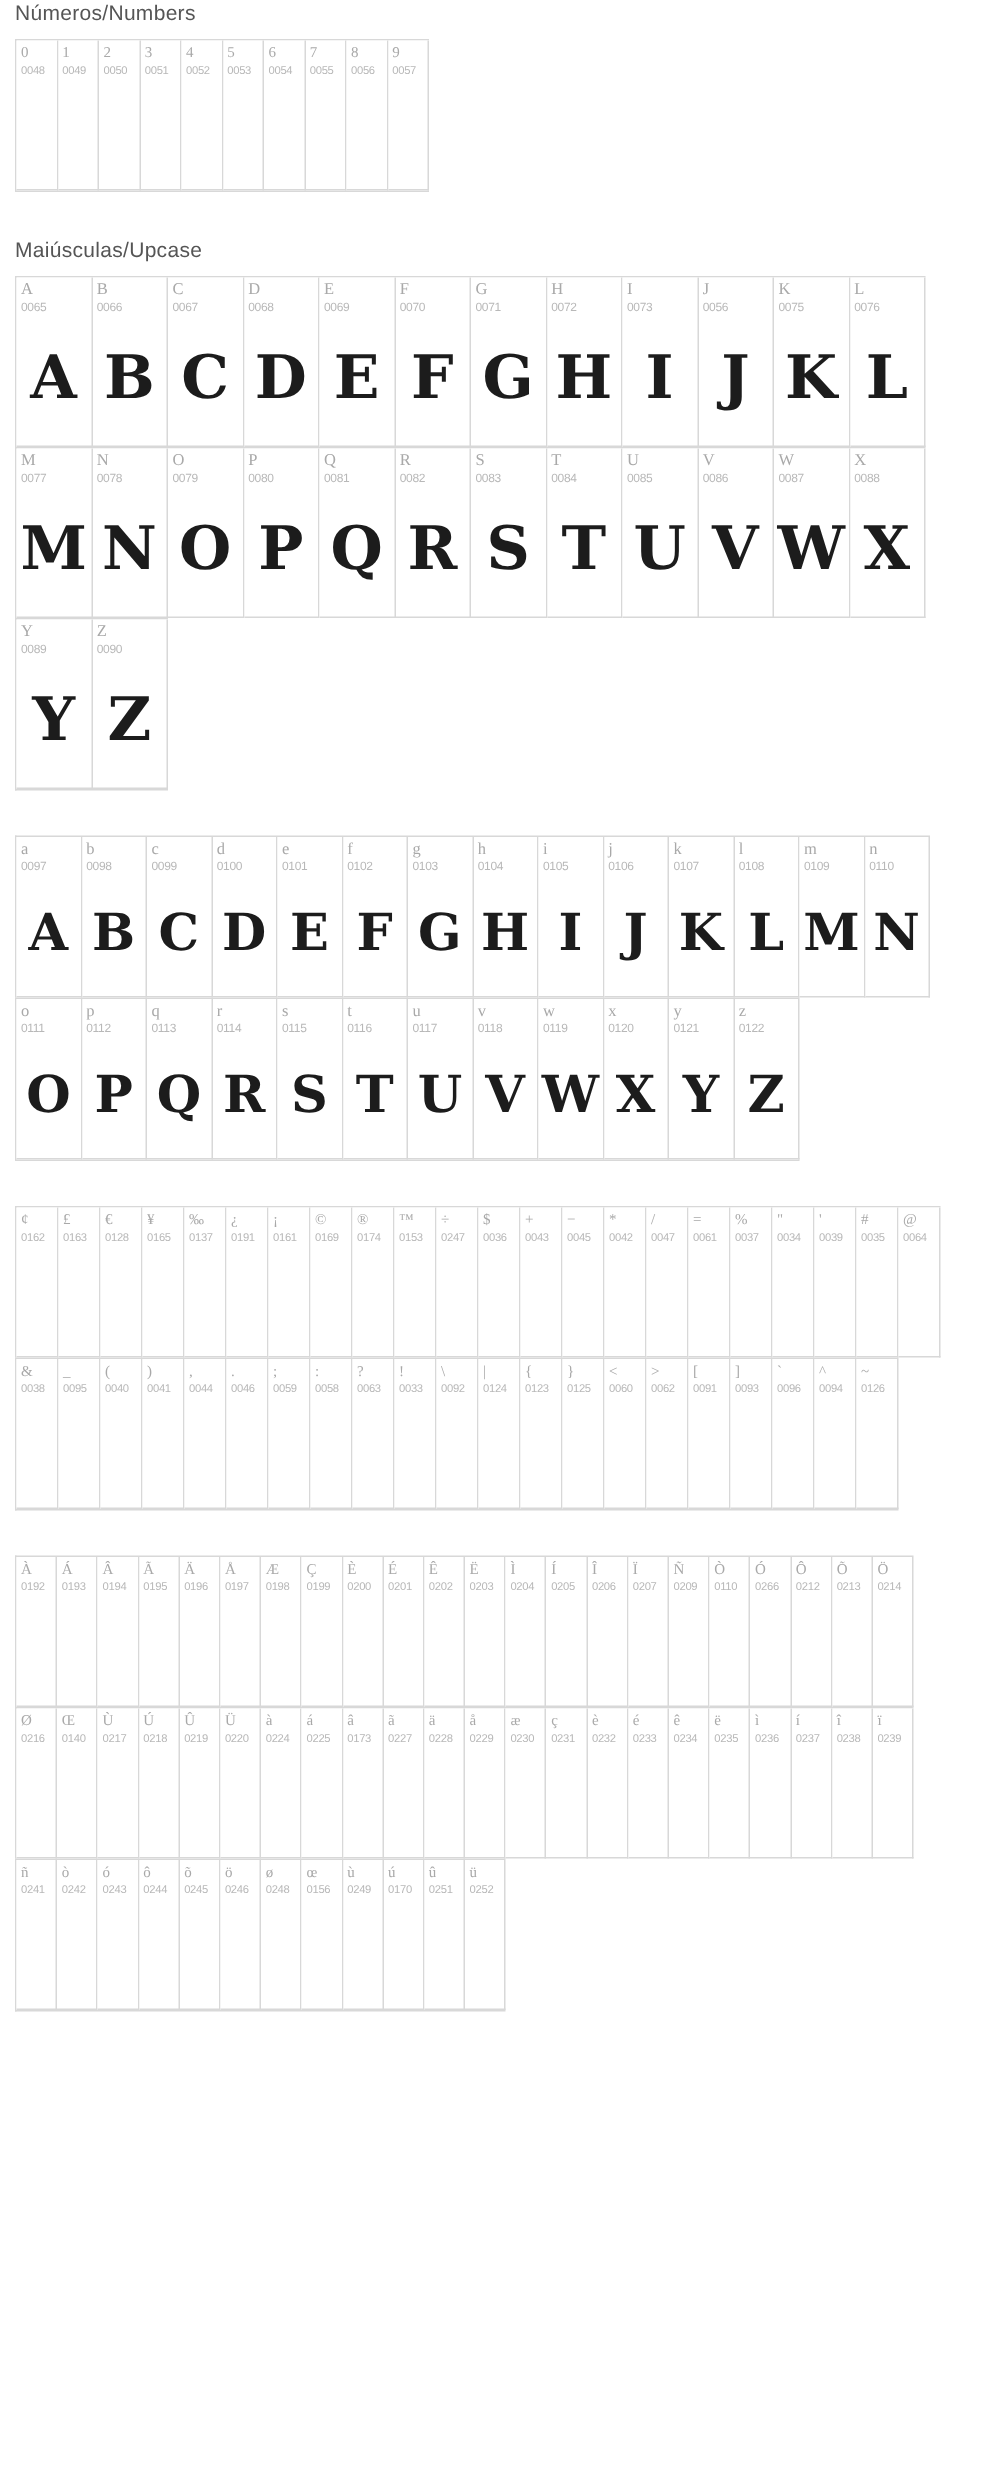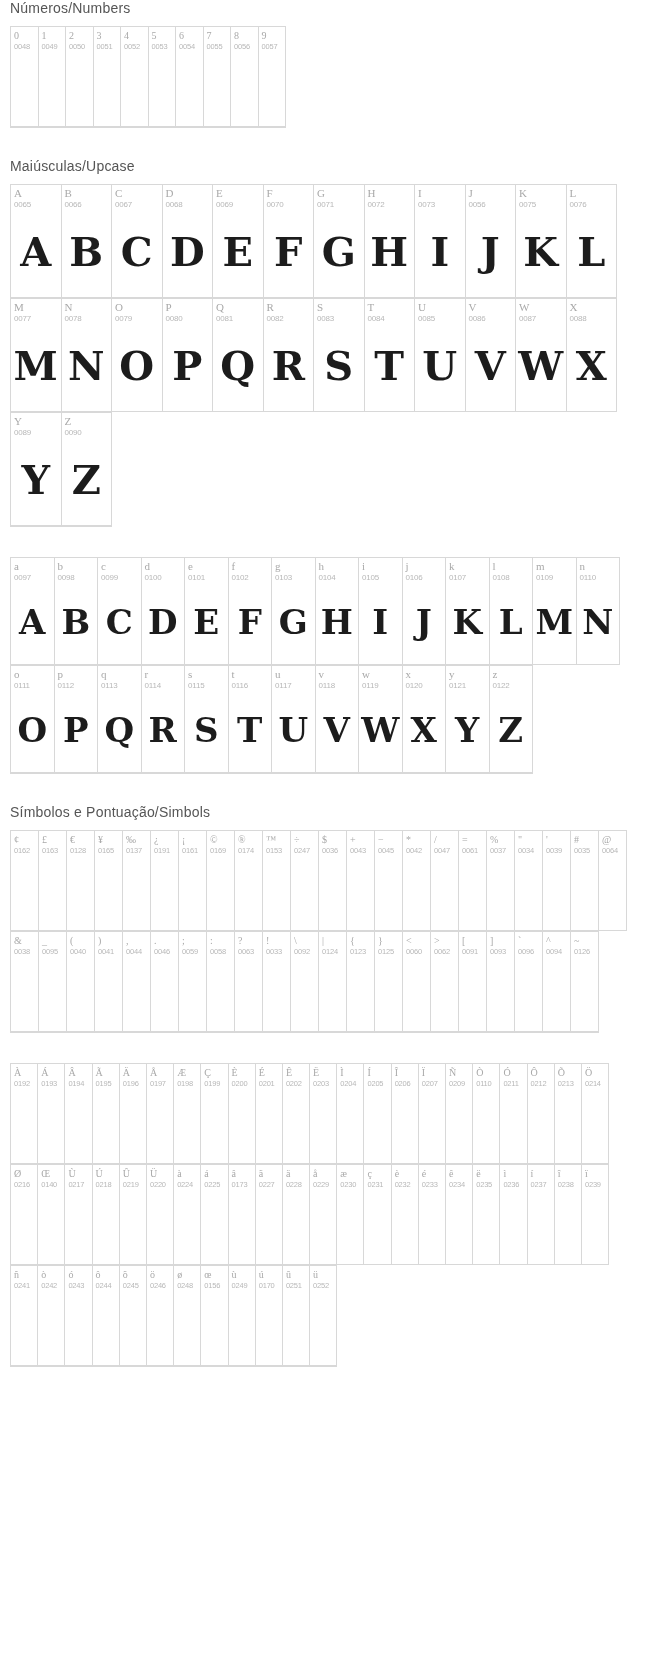--- a/index.html
+++ b/index.html
@@ -573,21 +573,20 @@
                 <span class="cell-char">z</span>
                 <span class="cell-code">0122</span>
               </div>
               <div class="cell-glyph">Z</div>
             </div>
           </div>
         </div>
       </div>
       <div class="section-spacer"></div>
       <div class="section">
-        <div class="section-title">Símbolos e Pontuação/Simbols</div>
         <div class="glyph-rows size-sym">
           <div class="glyph-row">
             <div class="glyph-cell">
               <div class="cell-head">
                 <span class="cell-char">¢</span>
                 <span class="cell-code">0162</span>
               </div>
               <div class="cell-glyph"></div>
             </div>
             <div class="glyph-cell">
@@ -1015,21 +1014,21 @@
             <div class="glyph-cell">
               <div class="cell-head">
                 <span class="cell-char">Ò</span>
                 <span class="cell-code">0110</span>
               </div>
               <div class="cell-glyph"></div>
             </div>
             <div class="glyph-cell">
               <div class="cell-head">
                 <span class="cell-char">Ó</span>
-                <span class="cell-code">0211</span>
+                <span class="cell-code">0266</span>
               </div>
               <div class="cell-glyph"></div>
             </div>
             <div class="glyph-cell">
               <div class="cell-head">
                 <span class="cell-char">Ô</span>
                 <span class="cell-code">0212</span>
               </div>
               <div class="cell-glyph"></div>
             </div>

